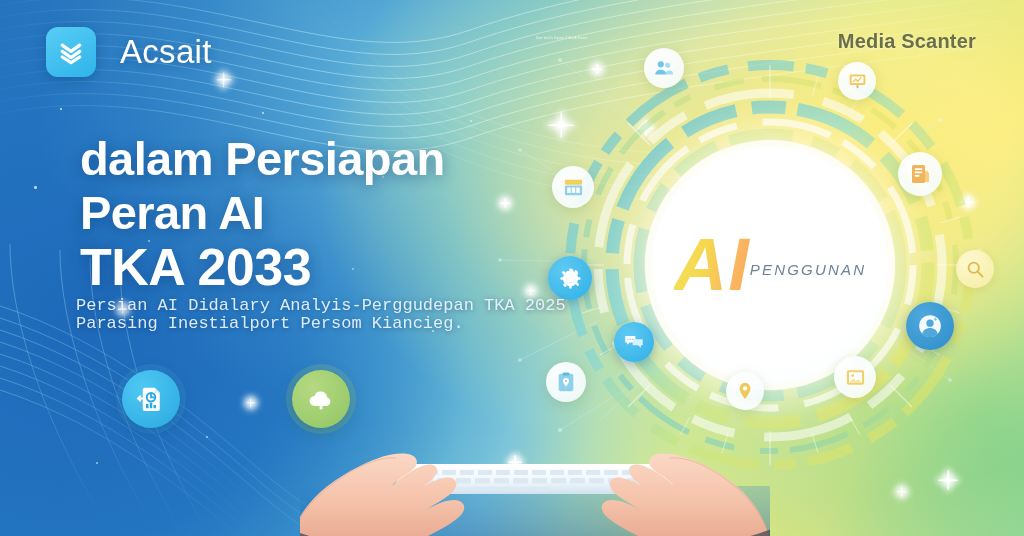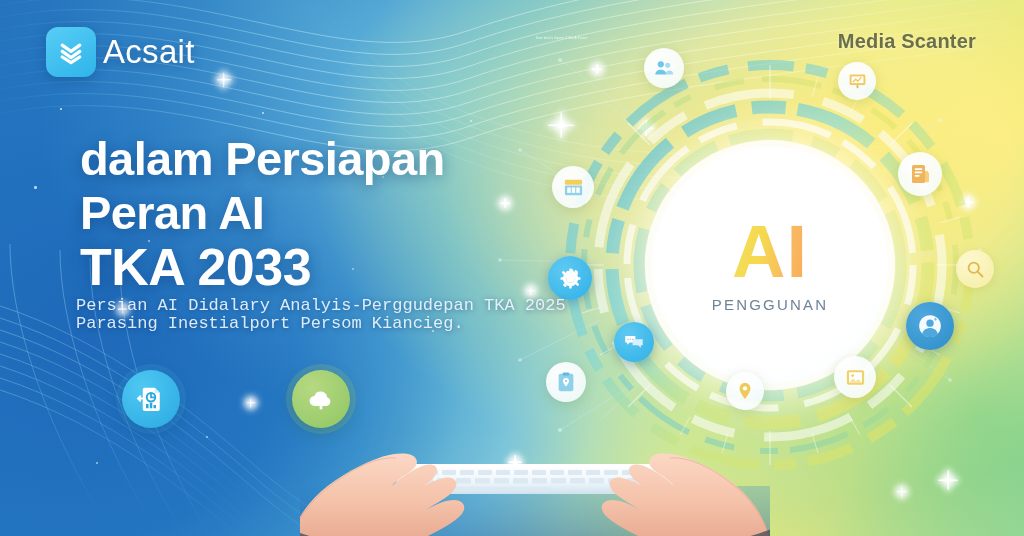--- a/index.html
+++ b/index.html
@@ -28,21 +28,21 @@
     position:absolute; left:50%; top:50%; transform:translate(-50%,-50%);
     background:#fff; border-radius:50%;
   }
   .star i.v{ width:1.5px; height:100%; box-shadow:0 0 6px 2px rgba(255,255,255,.85); }
   .star i.h{ width:100%; height:1.5px; box-shadow:0 0 6px 2px rgba(255,255,255,.85); }
   .star i.c{ width:26%; height:26%; box-shadow:0 0 8px 4px rgba(255,255,255,.9); }
   .dot{ position:absolute; background:#fff; border-radius:50%; }
 
   
   .logo-wrap{
-    position:absolute; left:46px; top:27px; display:flex; align-items:center; gap:7px; z-index:30;
+    position:absolute; left:46px; top:27px; display:flex; align-items:center; gap:24px; z-index:30;
   }
   .logo-mark{
     width:50px; height:50px; border-radius:12px;
     background:linear-gradient(150deg,#57cdf5,#2fb4ea);
     box-shadow:0 3px 12px rgba(10,60,120,.35);
     display:flex; align-items:center; justify-content:center;
   }
   .logo-text{
     color:#fff; font-size:33px; font-weight:400; letter-spacing:.3px;
     text-shadow:0 2px 8px rgba(10,50,110,.4);
@@ -81,21 +81,21 @@
     background:radial-gradient(circle at 35% 30%,#b6d981,#8fc663);
     box-shadow:0 4px 16px rgba(40,90,40,.3), 0 0 0 6px rgba(175,215,130,.18);
   }
 
   
   .hub{ position:absolute; left:560px; top:55px; width:420px; height:420px; z-index:18; }
   .hub-core{
     position:absolute; left:92px; top:92px; width:236px; height:236px; border-radius:50%;
     background:radial-gradient(circle at 46% 40%,#ffffff 62%, #f8fcff 100%);
     box-shadow:0 0 44px 14px rgba(255,255,255,.72);
-    display:flex; flex-direction:column; align-items:center; justify-content:center; z-index:6;
+    display:flex; flex-direction:row; align-items:center; justify-content:center; z-index:6;font-style:italic;
   }
   .hub-ai{
     font-size:74px; font-weight:700; line-height:.95; letter-spacing:1px;
     background:linear-gradient(100deg,#f2e05c 0%,#f5d84e 40%,#f9b863 72%,#fbab55 100%);
     -webkit-background-clip:text; background-clip:text; color:transparent;
   }
   .hub-sub{
     margin-top:9px; font-size:15px; letter-spacing:2.2px; font-weight:500; color:#6e8396;
   }
 

